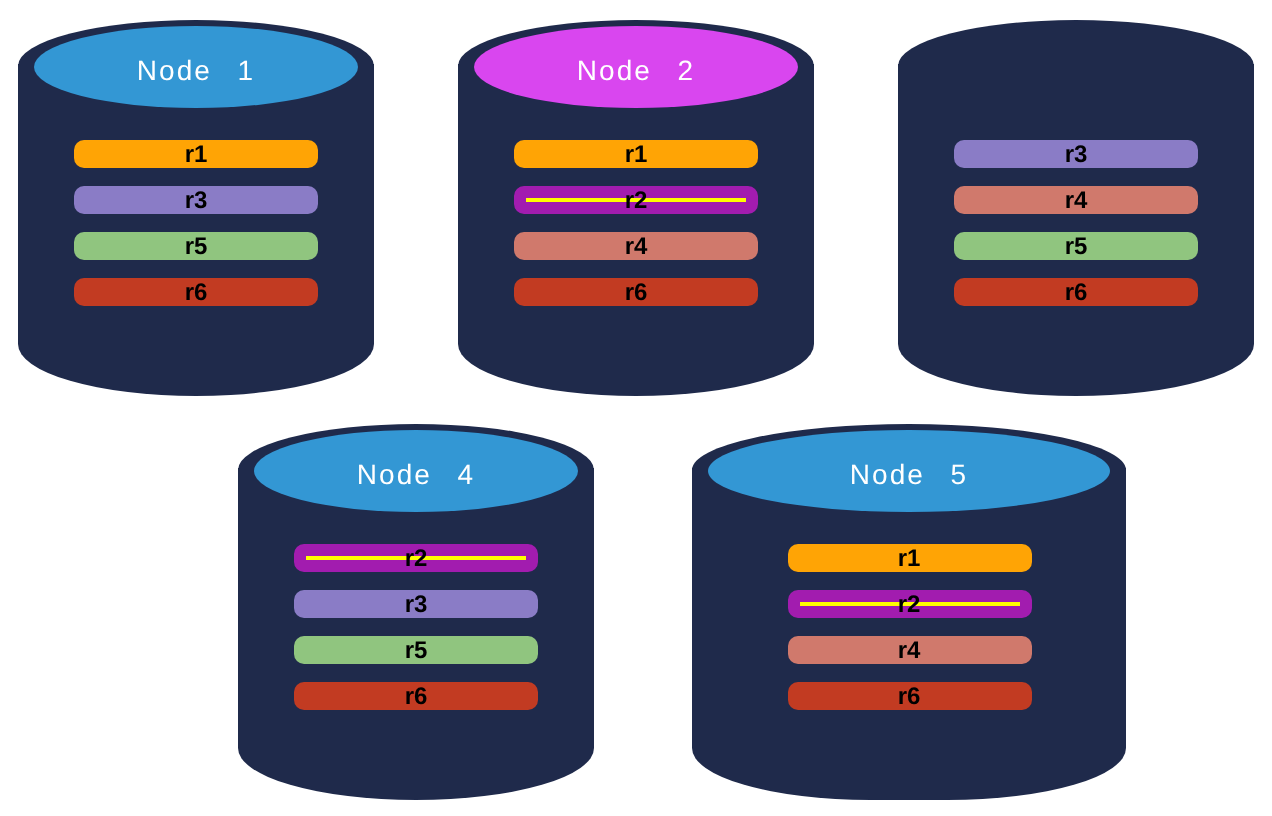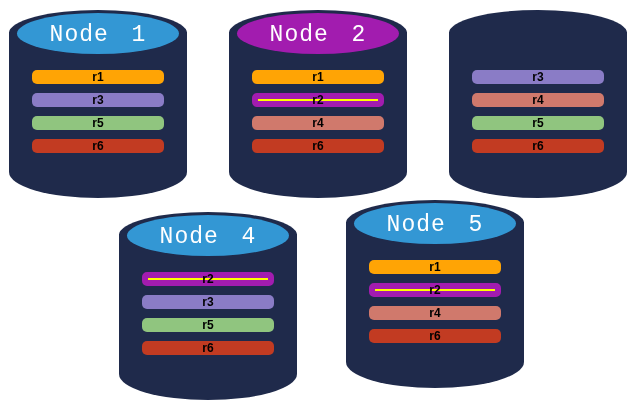--- a/index.html
+++ b/index.html
@@ -42,39 +42,38 @@
     left: 8px;
     right: 8px;
     height: 41px;
     border-radius: 50%;
     display: flex;
     align-items: center;
     justify-content: center;
   }
   .cyl-cap .node-title {
     color: #ffffff;
-    font-size: 23px;
+    font-size: 14px;
     letter-spacing: 1px;
     word-spacing: 8px;
     padding-top: 2px;
-    font-family: Liberation Mono, monospace;
   }
   .bars {
     position: absolute;
     top: 60px;
     left: 0;
     right: 0;
     display: flex;
     flex-direction: column;
     align-items: center;
     gap: 9px;
   }
   .bar {
     box-sizing: border-box;
-    width: 132px;
+    width: 122px;
     height: 14px;
     border-radius: 5px;
     display: flex;
     align-items: center;
     justify-content: center;
     font-size: 12px;
     font-weight: bold;
     color: #000000;
     line-height: 1;
   }
@@ -97,21 +96,21 @@
         <div class="bar" style="background: rgb(255, 164, 5); color: rgb(0, 0, 0);">r1</div>
         <div class="bar" style="background: rgb(138, 124, 198); color: rgb(0, 0, 0);">r3</div>
         <div class="bar" style="background: rgb(144, 197, 127); color: rgb(0, 0, 0);">r5</div>
         <div class="bar" style="background: rgb(194, 59, 34); color: rgb(0, 0, 0);">r6</div>
       </div>
   </div>
 
   <div class="cyl" style="left:229px; top:10px;">
     <div class="cyl-top-rim" style="background: rgb(31, 42, 75);"></div>
     <div class="cyl-body" style="background: rgb(31, 42, 75);"></div>
-    <div class="cyl-cap" style="background: #a21caf;">
+    <div class="cyl-cap" style="background: #d946ef;">
       <span class="node-title">Node 2</span>
     </div>
     <div class="bars">
         <div class="bar" style="background: rgb(255, 164, 5); color: rgb(0, 0, 0);">r1</div>
         <div class="bar bordered" style="background: rgb(255, 255, 0); color: rgb(0, 0, 0);">r2</div>
         <div class="bar" style="background: rgb(208, 121, 108); color: rgb(0, 0, 0);">r4</div>
         <div class="bar" style="background: rgb(194, 59, 34); color: rgb(0, 0, 0);">r6</div>
       </div>
   </div>
 
@@ -133,21 +132,21 @@
       <span class="node-title">Node 4</span>
     </div>
     <div class="bars">
         <div class="bar bordered" style="background: rgb(255, 255, 0); color: rgb(0, 0, 0);">r2</div>
         <div class="bar" style="background: rgb(138, 124, 198); color: rgb(0, 0, 0);">r3</div>
         <div class="bar" style="background: rgb(144, 197, 127); color: rgb(0, 0, 0);">r5</div>
         <div class="bar" style="background: rgb(194, 59, 34); color: rgb(0, 0, 0);">r6</div>
       </div>
   </div>
 
-  <div class="cyl" style="left:346px; top:200px;">
+  <div class="cyl" style="left:346px; top:212px;padding-left:39px;">
     <div class="cyl-top-rim" style="background: rgb(31, 42, 75);"></div>
     <div class="cyl-body" style="background: rgb(31, 42, 75);"></div>
     <div class="cyl-cap" style="background: rgb(51, 151, 212);">
       <span class="node-title">Node 5</span>
     </div>
     <div class="bars">
         <div class="bar" style="background: rgb(255, 164, 5); color: rgb(0, 0, 0);">r1</div>
         <div class="bar bordered" style="background: rgb(255, 255, 0); color: rgb(0, 0, 0);">r2</div>
         <div class="bar" style="background: rgb(208, 121, 108); color: rgb(0, 0, 0);">r4</div>
         <div class="bar" style="background: rgb(194, 59, 34); color: rgb(0, 0, 0);">r6</div>

